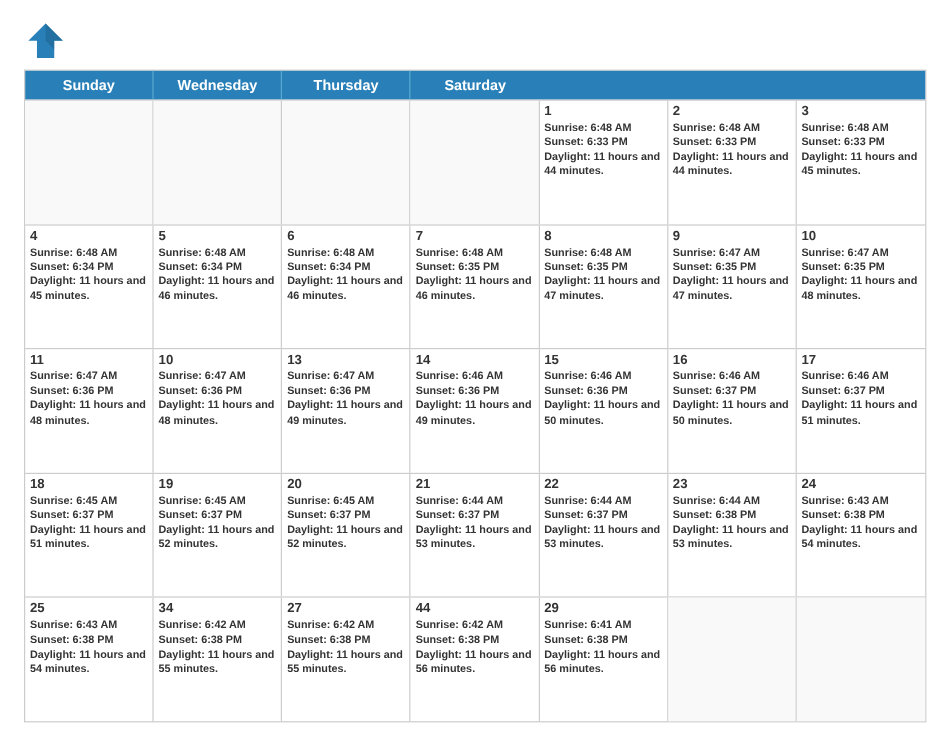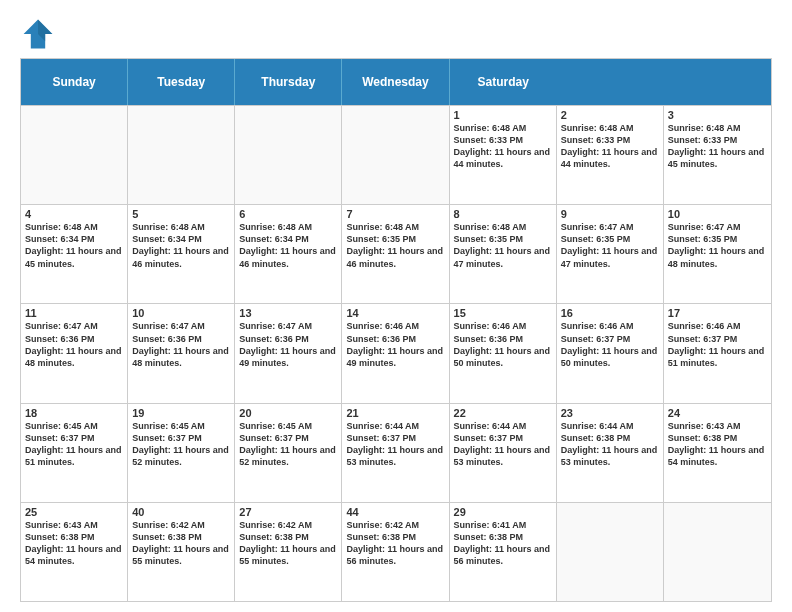--- a/index.html
+++ b/index.html
@@ -68,21 +68,21 @@
     .cal-header-row {
       display: grid;
       grid-template-columns: repeat(7, 1fr);
       background: #2980b9;
     }
     .cal-header-cell {
       color: #fff;
       font-size: 12px;
       font-weight: bold;
       text-align: center;
-      padding: 16px 2px;
+      padding: 5px 2px;
       border-right: 1px solid #5aaad0;
     }
     .cal-header-cell:last-child { border-right: none; }
     .cal-body {
       flex: 1;
       display: flex;
       flex-direction: column;
     }
     .cal-row {
       display: grid;
@@ -128,23 +128,22 @@
     </div>
     <div class="title-block">
       <div class="main-title"></div>
       <div class="subtitle"></div>
     </div>
   </div>
 
   <div class="calendar">
     <div class="cal-header-row">
     <div class="cal-header-cell">Sunday</div>
-        <div class="cal-header-cell">Tuesday</div>
+        <div class="cal-header-cell">Wednesday</div>
         <div class="cal-header-cell">Thursday</div>
-        <div class="cal-header-cell">Wednesday</div>
         <div class="cal-header-cell">Saturday</div>
       </div>
     <div class="cal-body">
     <div class="cal-row">
           <div class="cal-cell empty"></div>
           <div class="cal-cell empty"></div>
           <div class="cal-cell empty"></div>
           <div class="cal-cell empty"></div>
           <div class="cal-cell">
             <div class="day-num">1</div>
@@ -298,21 +297,21 @@
           </div>
         </div>
         <div class="cal-row">
           <div class="cal-cell">
             <div class="day-num">25</div>
             <div class="day-info" style="white-space: pre-line;">Sunrise: 6:43 AM
 Sunset: 6:38 PM
 Daylight: 11 hours and 54 minutes.</div>
           </div>
           <div class="cal-cell">
-            <div class="day-num">40</div>
+            <div class="day-num">34</div>
             <div class="day-info" style="white-space: pre-line;">Sunrise: 6:42 AM
 Sunset: 6:38 PM
 Daylight: 11 hours and 55 minutes.</div>
           </div>
           <div class="cal-cell">
             <div class="day-num">27</div>
             <div class="day-info" style="white-space: pre-line;">Sunrise: 6:42 AM
 Sunset: 6:38 PM
 Daylight: 11 hours and 55 minutes.</div>
           </div>

